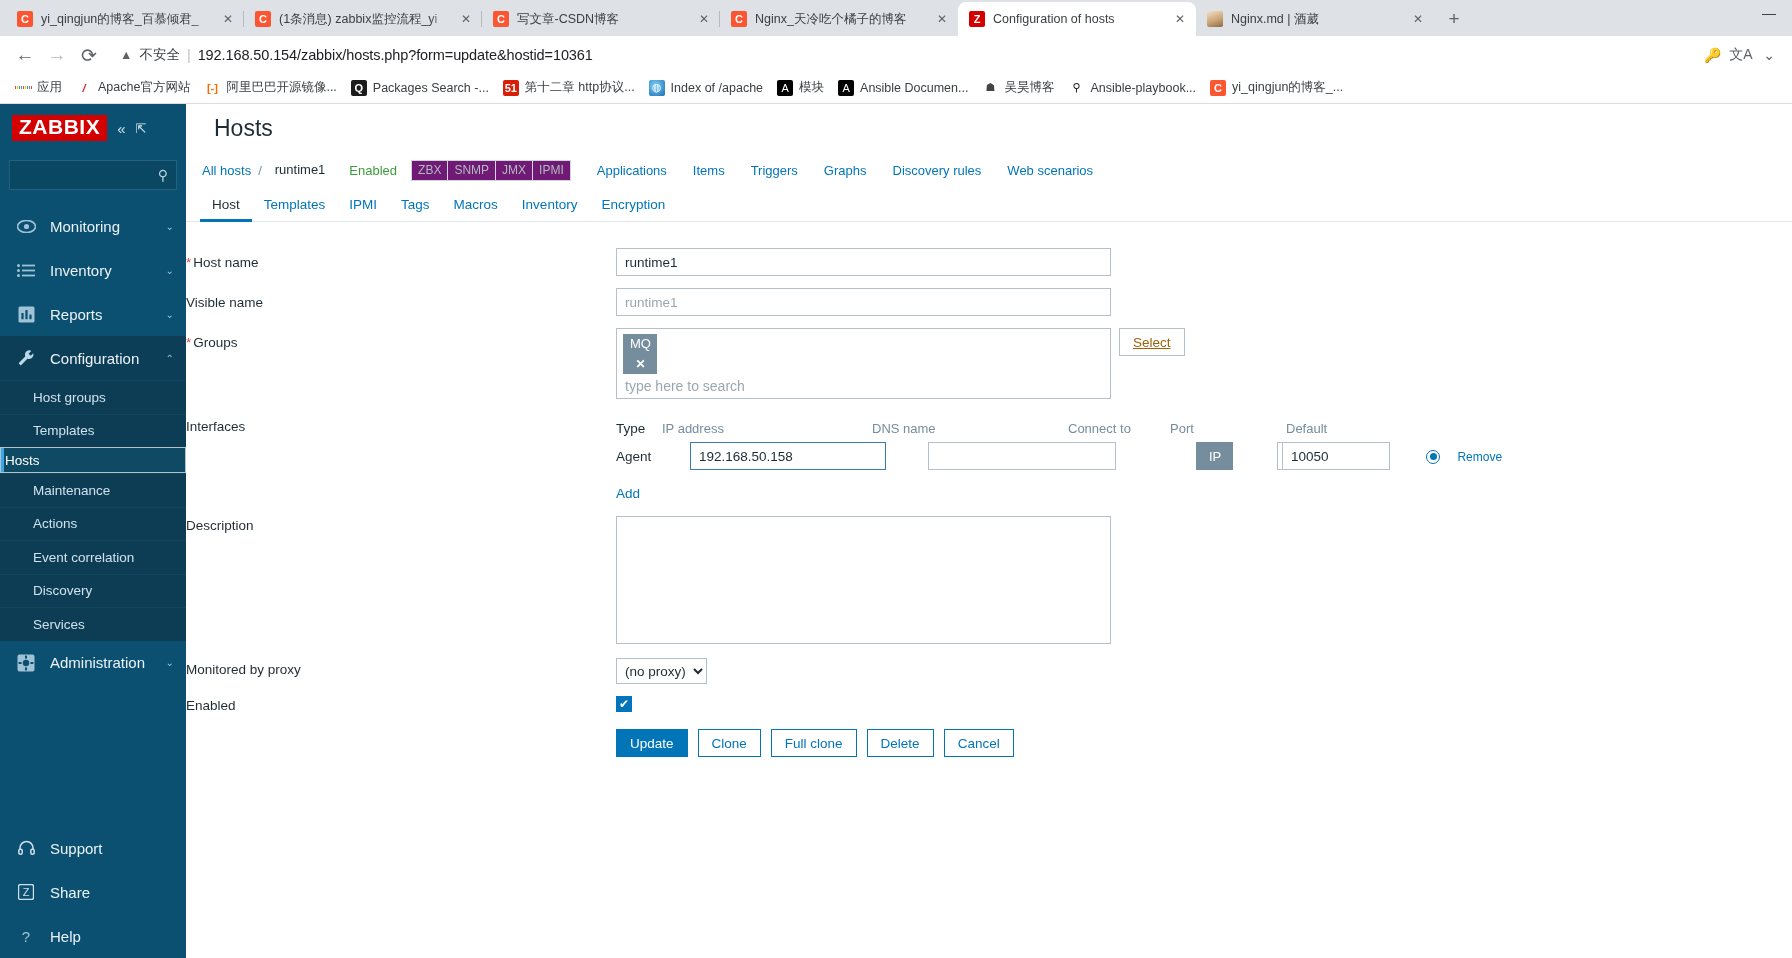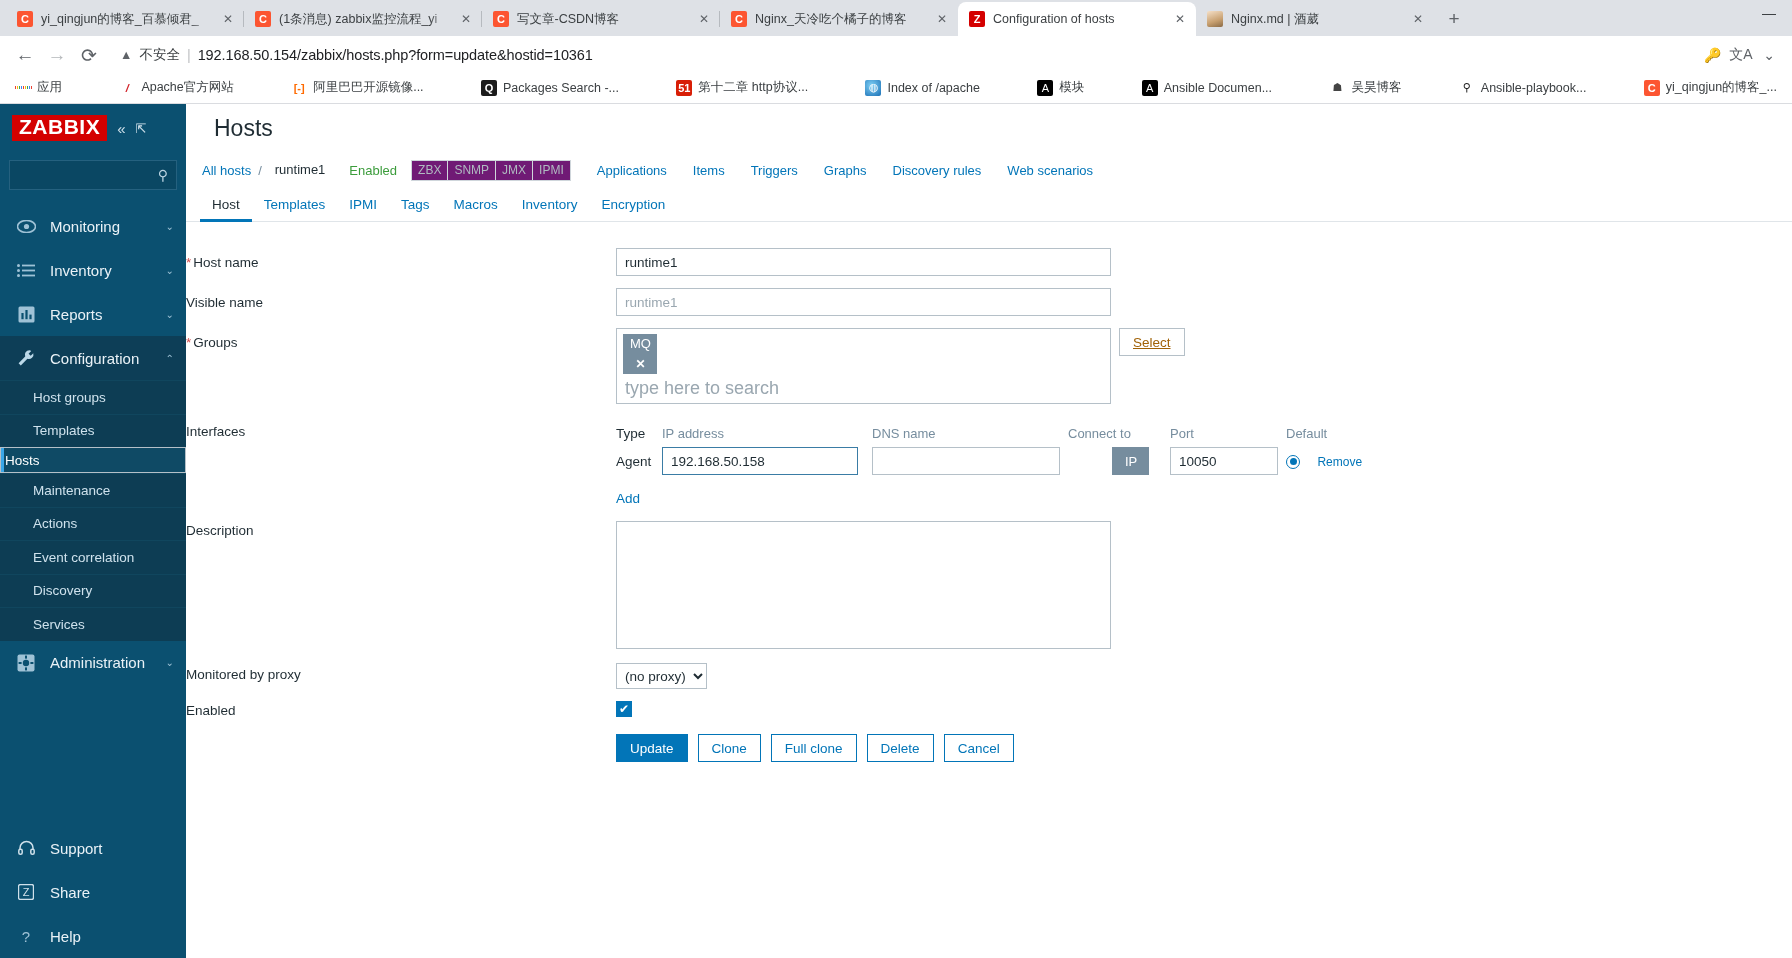--- a/index.html
+++ b/index.html
@@ -76,21 +76,20 @@
   .warnicon { color: #5f6368; font-size: 12.5px; }
   .notsecure { color: #3c4043; font-size: 13.5px; }
   .urlsep { color: #c0c2c5; }
   .url { color: #202124; font-size: 14.5px; letter-spacing: -0.1px; }
   .ombtn { width: 26px; height: 26px; display: flex; align-items: center; justify-content: center; color: #5f6368; font-size: 14px; }
 
   .bookbar {
     height: 30px; background: #fff; display: flex; align-items: center;
     gap: 0px; padding: 0 8px 2px 8px; flex: 0 0 30px; border-bottom: 1px solid #dadce0;
     overflow: hidden;
-    justify-content: space-between;
   }
   .bm { display: flex; align-items: center; gap: 6px; padding: 3px 7px; font-size: 12.5px; color: #3c4043; white-space: nowrap; flex: 0 0 auto; }
   .bm .bmico { width: 16px; height: 16px; flex: 0 0 16px; display: flex; align-items: center; justify-content: center; font-size: 11px; border-radius: 2px; }
   .ico-apps { display: grid; grid-template-columns: repeat(3, 3px); grid-template-rows: repeat(3, 3px); gap: 1.5px; }
   .ico-apps i { display: block; width: 3px; height: 3px; }
   .ico-apps i:nth-child(1){background:#ea4335} .ico-apps i:nth-child(2){background:#fbbc05}
   .ico-apps i:nth-child(3){background:#34a853} .ico-apps i:nth-child(4){background:#4285f4}
   .ico-apps i:nth-child(5){background:#ea4335} .ico-apps i:nth-child(6){background:#fbbc05}
   .ico-apps i:nth-child(7){background:#34a853} .ico-apps i:nth-child(8){background:#4285f4}
   .ico-apps i:nth-child(9){background:#ea4335}
@@ -198,32 +197,32 @@
 
   .multiselect {
     width: 495px; min-height: 47px; border: 1px solid #b5c0c8; background: #fff;
     padding: 5px 6px 4px 6px;
   }
   .chip {
     display: inline-flex; align-items: center; gap: 6px; background: #768d9e;
     color: #fff; font-size: 13px; padding: 2px 6px 3px 7px; flex-direction: column;
   }
   .chip .x { font-size: 12px; font-weight: bold; }
-  .ms-input { display: block; font-size: 18px; color: #9aa7b0; padding: 4px 2px 0 2px; }
+  .ms-input { display: block; font-size: 14px; color: #9aa7b0; padding: 4px 2px 0 2px; }
 
   .btn {
     height: 28px; padding: 0 13px; font-size: 13.5px; border: 1px solid #0275b8;
     background: #fff; color: #0275b8; font-family: "Liberation Sans", sans-serif;
     display: inline-flex; align-items: center; justify-content: center;
   }
   .btn.grey { border-color: #b5c0c8; color: #a16207; text-decoration: underline; }
   .btn.primary { background: #0275b8; color: #fff; }
 
   .ifc-head { display: flex; font-size: 13px; color: #768d9e; margin-bottom: 6px; padding-top: 4px; }
-  .ifc-row { display: flex; align-items: center; }
+  .ifc-row { display: flex; align-items: center; gap: 28px; }
   .c-type { width: 46px; flex: 0 0 46px; font-size: 13.5px; color: #1f2c33; }
   .c-ip   { width: 202px; flex: 0 0 202px; }
   .c-dns  { width: 188px; flex: 0 0 188px; margin-left: 8px; }
   .c-conn { width: 94px; flex: 0 0 94px; margin-left: 8px; }
   .c-port { width: 108px; flex: 0 0 108px; margin-left: 8px; }
   .c-def  { width: 120px; flex: 0 0 120px; margin-left: 8px; }
 
   .seg { display: flex; }
   .seg .sgb {
     height: 28px; padding: 8px 12px; font-size: 13px; display: flex; align-items: center;

